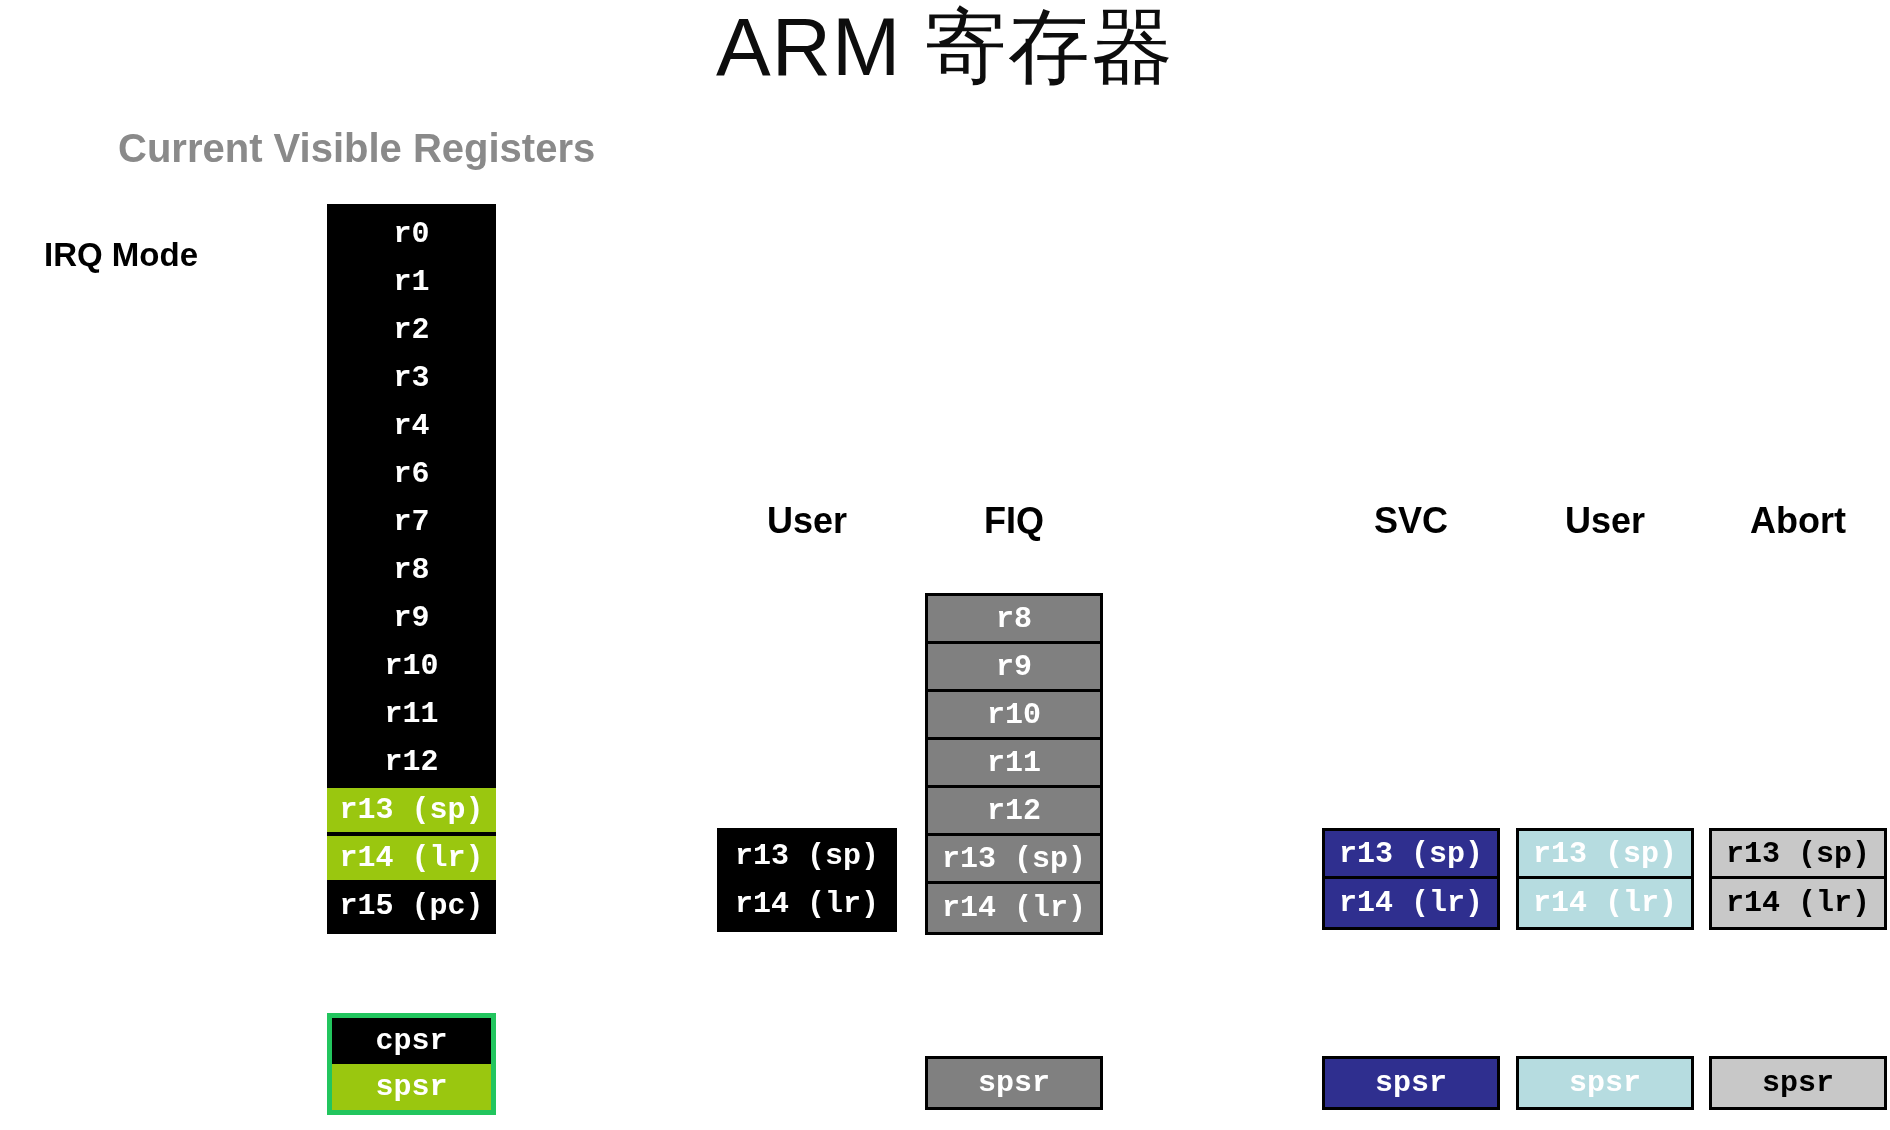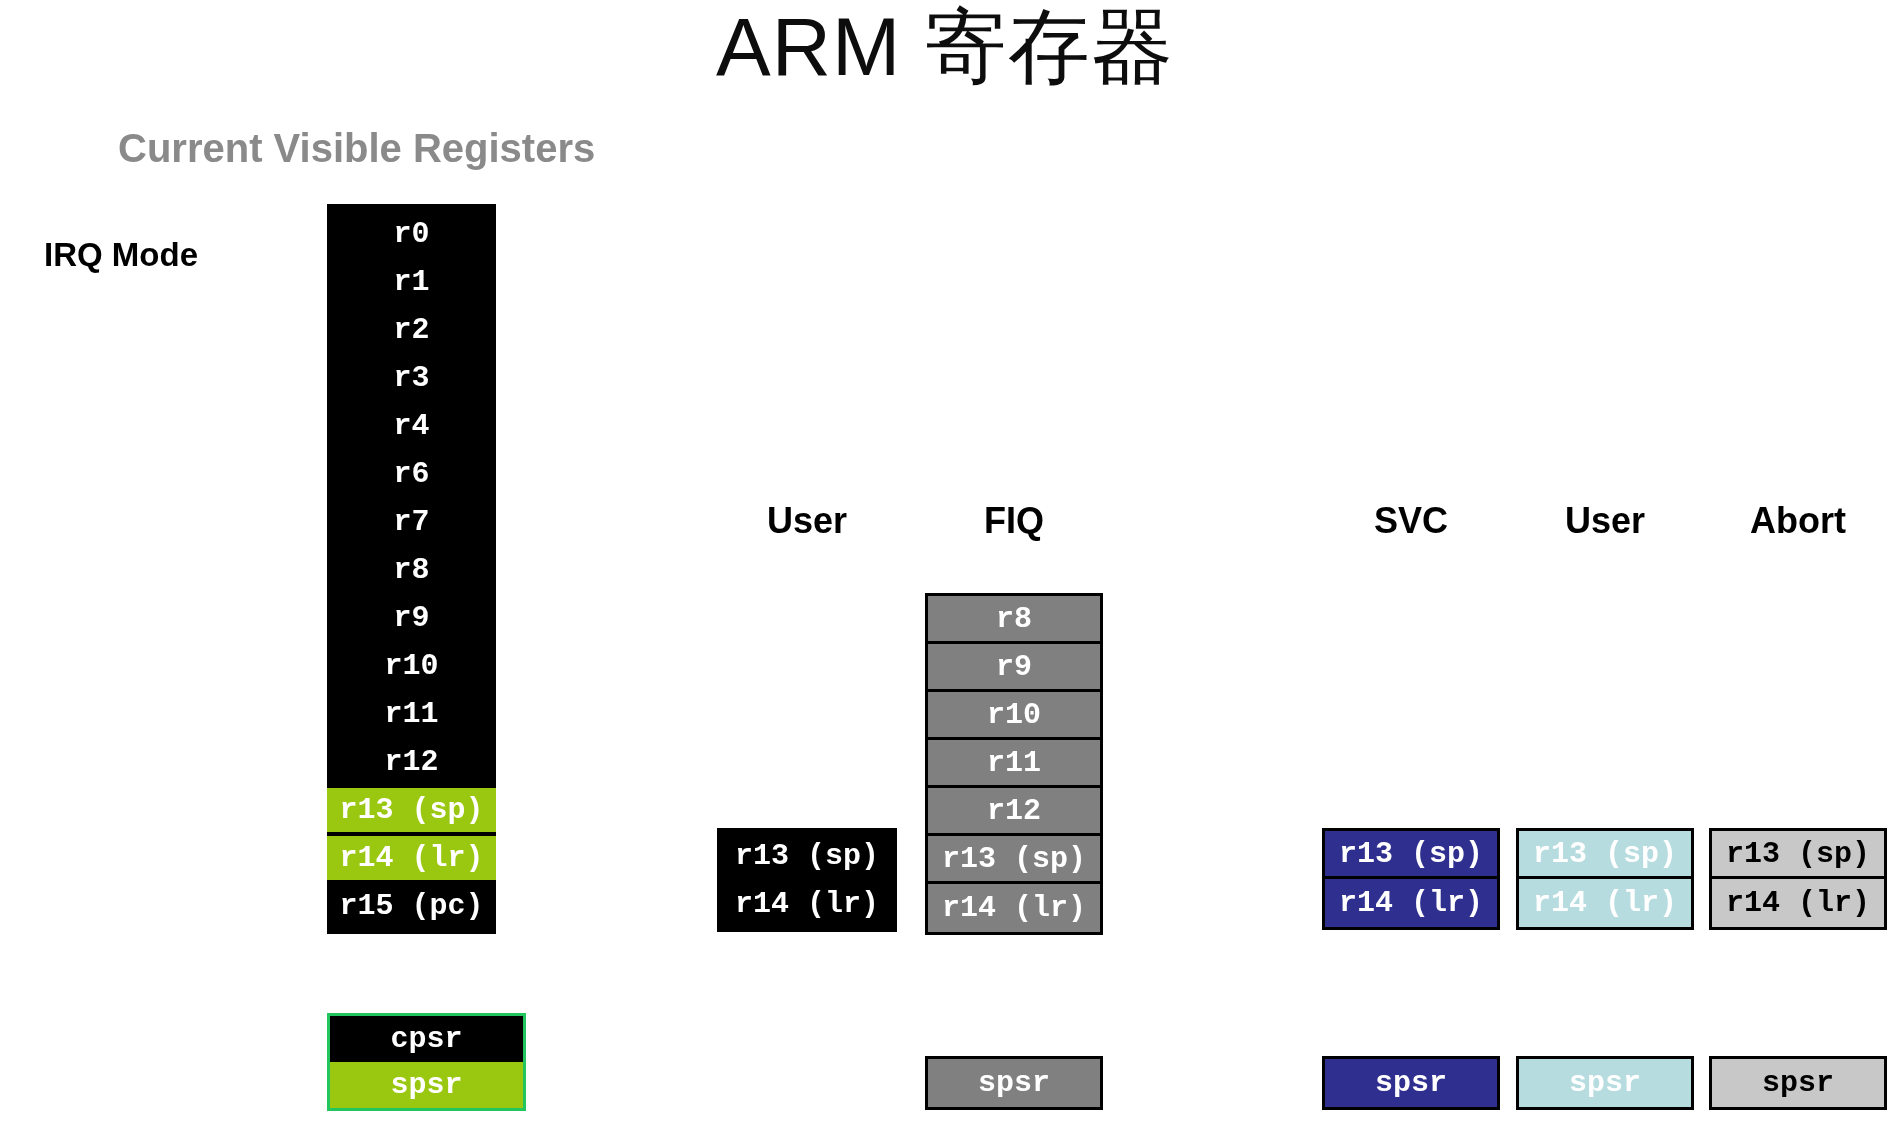--- a/index.html
+++ b/index.html
@@ -81,23 +81,23 @@
     background:#000000;
     padding-top:6px;
     padding-bottom:4px;
   }
   #irq-col .cell{height:48px;color:#ffffff;background:#000000;}
   #irq-col .cell.green{background:#9ac70f;color:#ffffff;border-top:2px solid #000;border-bottom:2px solid #000;}
 
   
   #cpsr-block{
     left:327px; top:1013px;
-    width:199px;
+    width:169px;
     background:#000000;
-    border:3px solid #22c55e;
+    border:5px solid #22c55e;
     box-sizing:border-box;
   }
   #cpsr-block .cell{height:46px;color:#ffffff;background:#000000;}
   #cpsr-block .cell.green{background:#9ac70f;color:#ffffff;}
 
   
   #user-col{
     left:717px; top:828px;
     width:180px;
     background:#000000;

